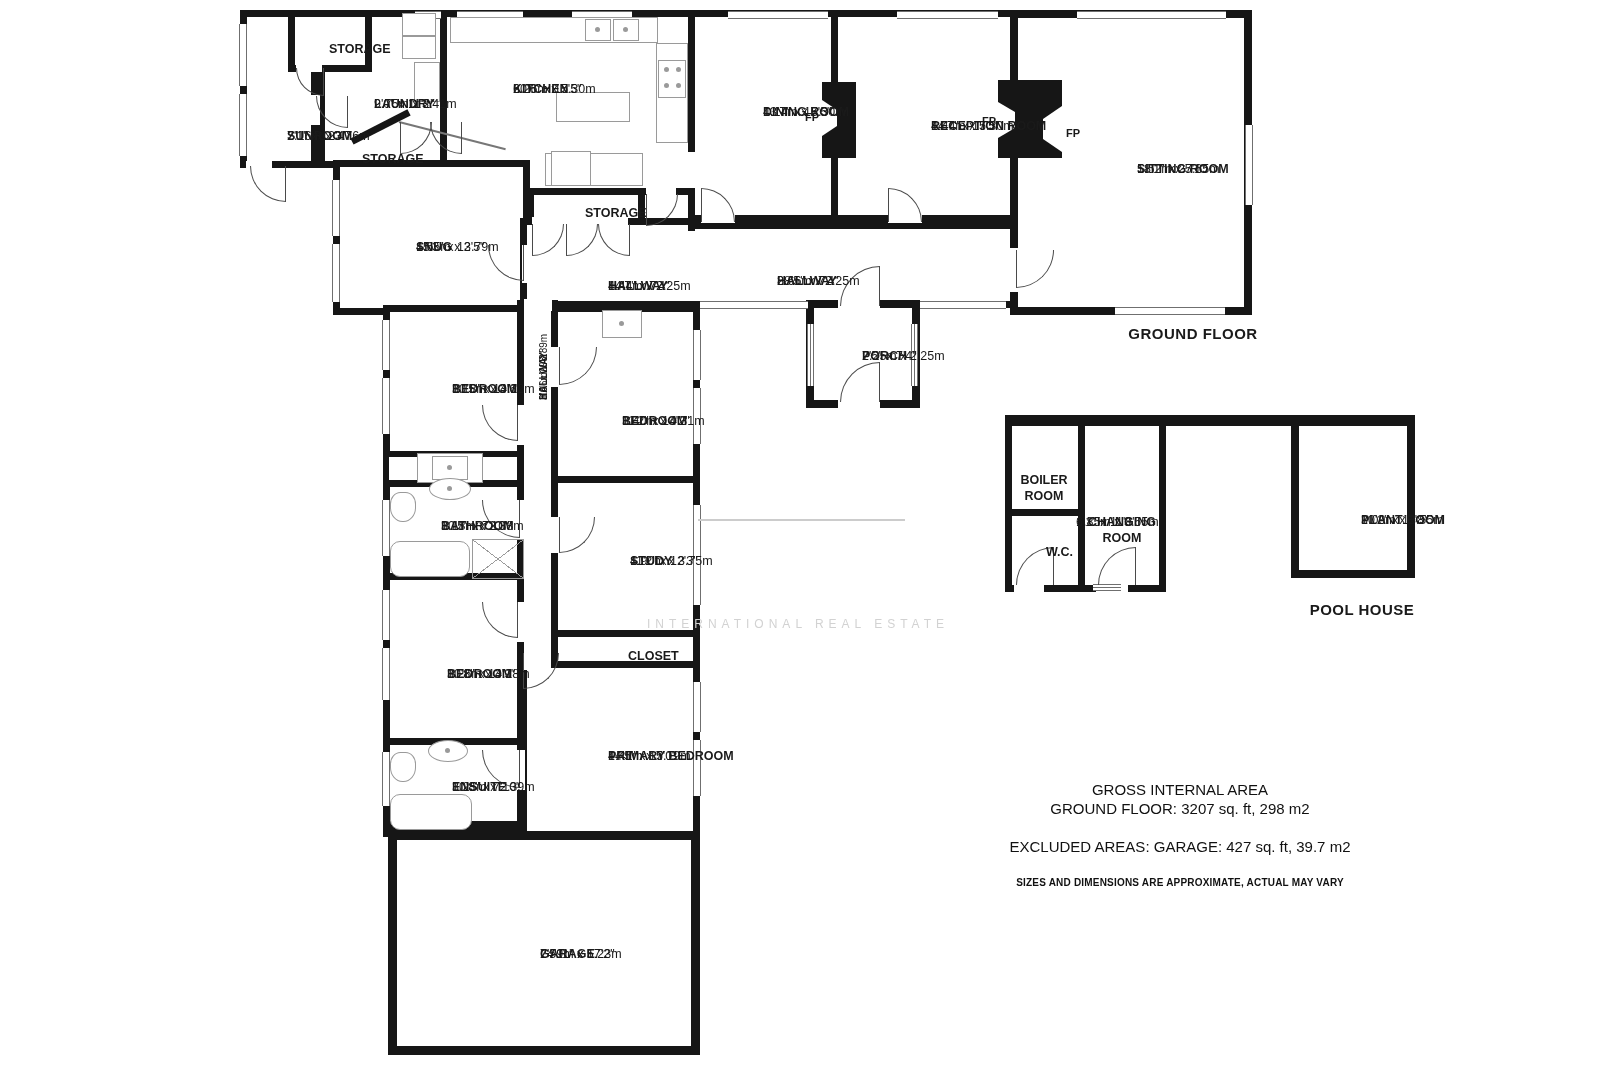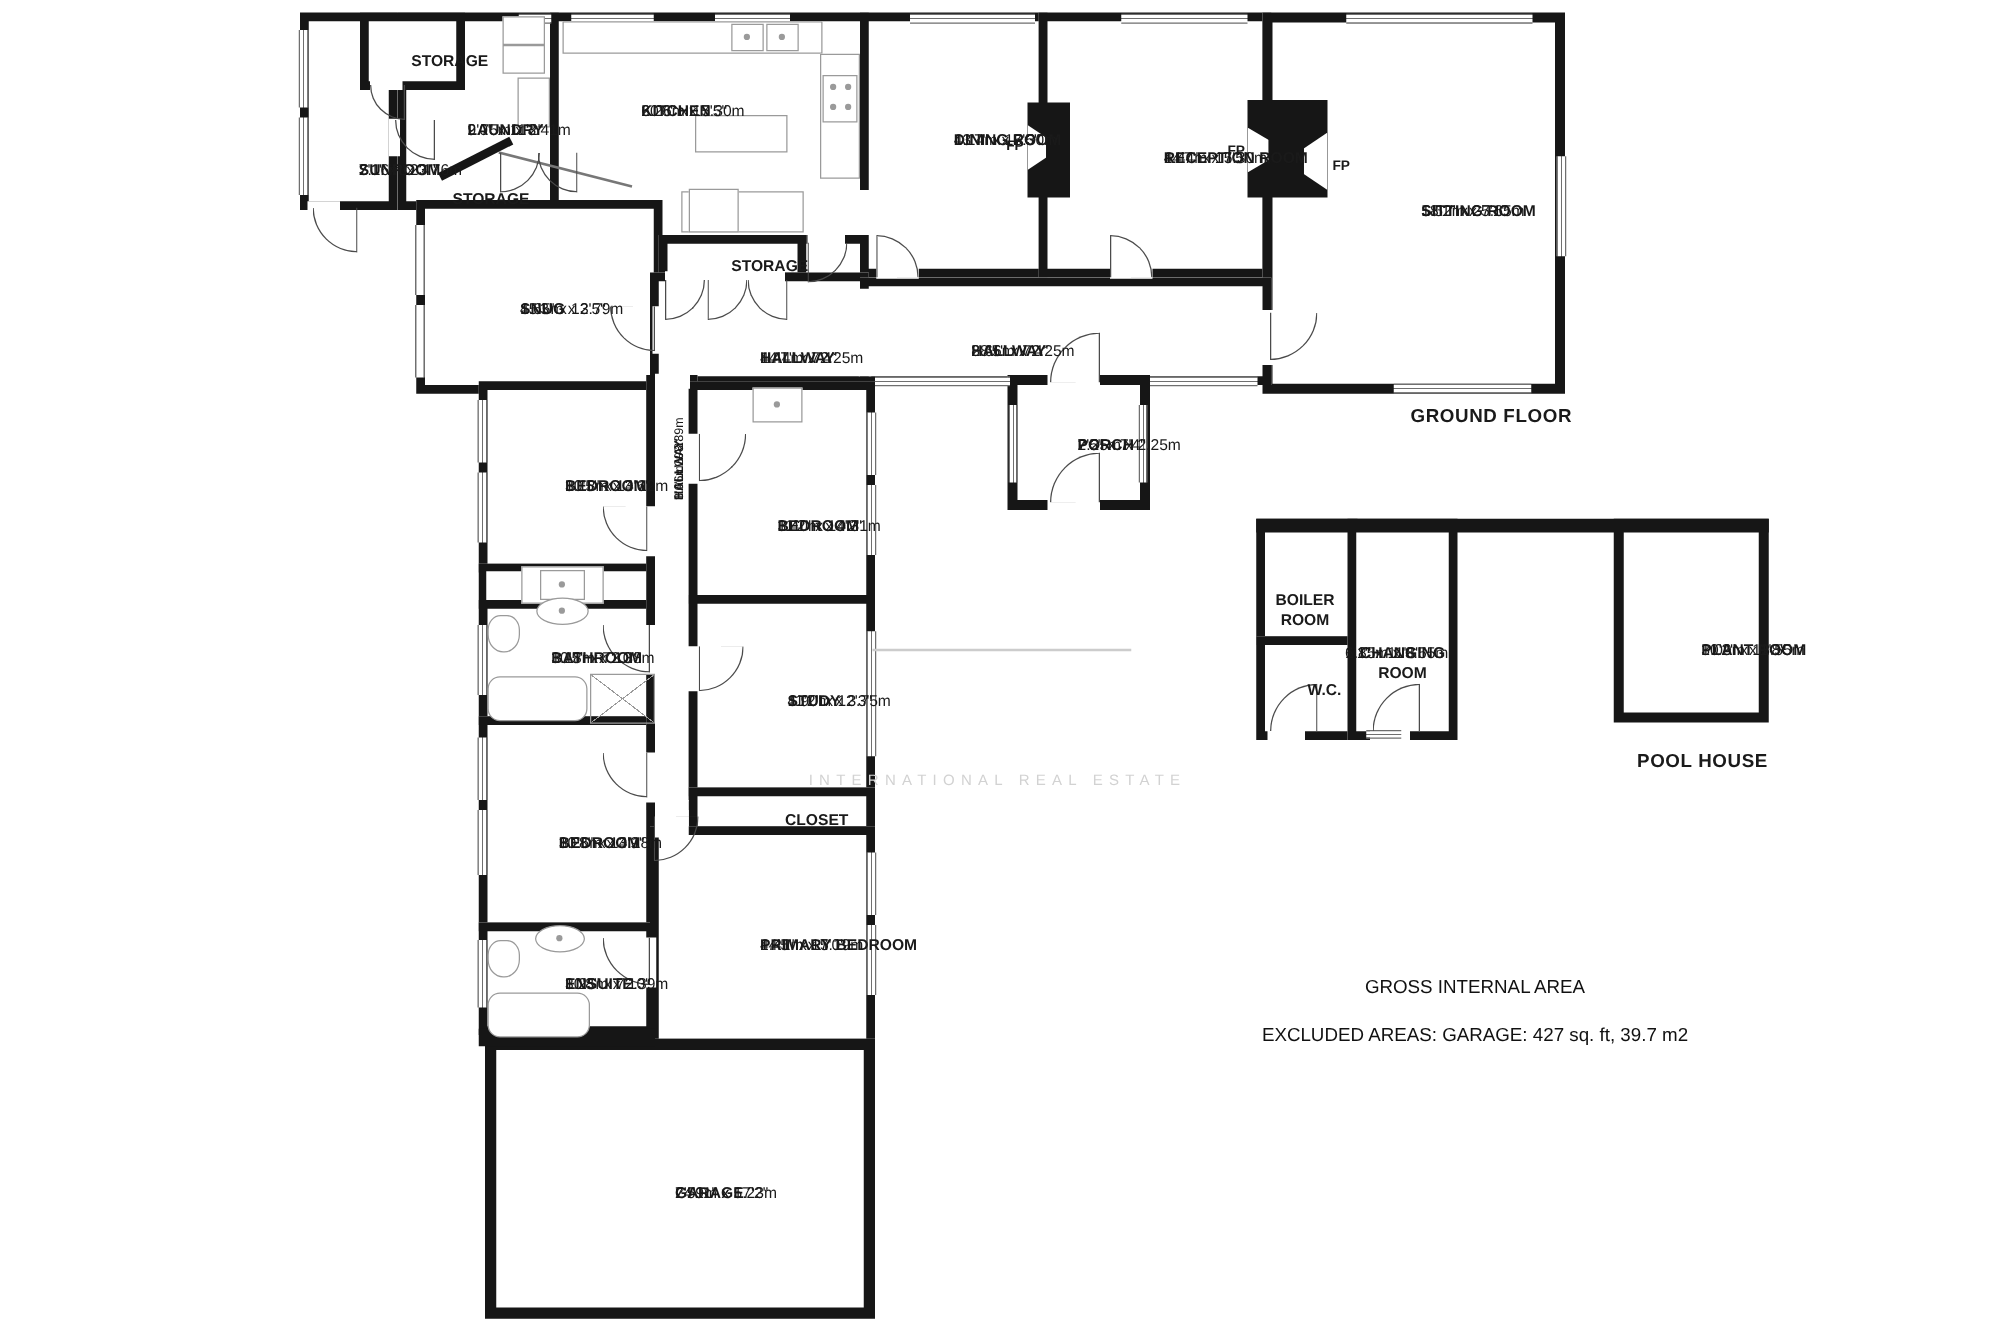--- a/index.html
+++ b/index.html
@@ -313,20 +313,22 @@
 
   <div class="fp" style="left:812px;top:117px;">FP</div>
   <div class="fp" style="left:989px;top:121px;">FP</div>
   <div class="fp" style="left:1073px;top:133px;">FP</div>
 
   <div class="biglabel" style="left:1193px;top:333px;">GROUND FLOOR</div>
   <div class="biglabel" style="left:1362px;top:609px;">POOL HOUSE</div>
 
   <div id="summary">
     <div>GROSS INTERNAL AREA</div>
+    <div>GROUND FLOOR: 3207 sq. ft, 298 m2</div>
     <div class="gap">EXCLUDED AREAS: GARAGE: 427 sq. ft, 39.7 m2</div>
+    <div class="small">SIZES AND DIMENSIONS ARE APPROXIMATE, ACTUAL MAY VARY</div>
   </div>
 
   <div id="wm">
     <div style="left:698px;top:519px;width:207px;height:1.5px;background:#cccccc;"></div>
     <div style="left:798px;top:624px;transform:translate(-50%,-50%);font-size:12px;letter-spacing:5px;color:#d2d2d2;white-space:nowrap;">INTERNATIONAL REAL ESTATE</div>
   </div>
 </div>
 
 </body></html>

